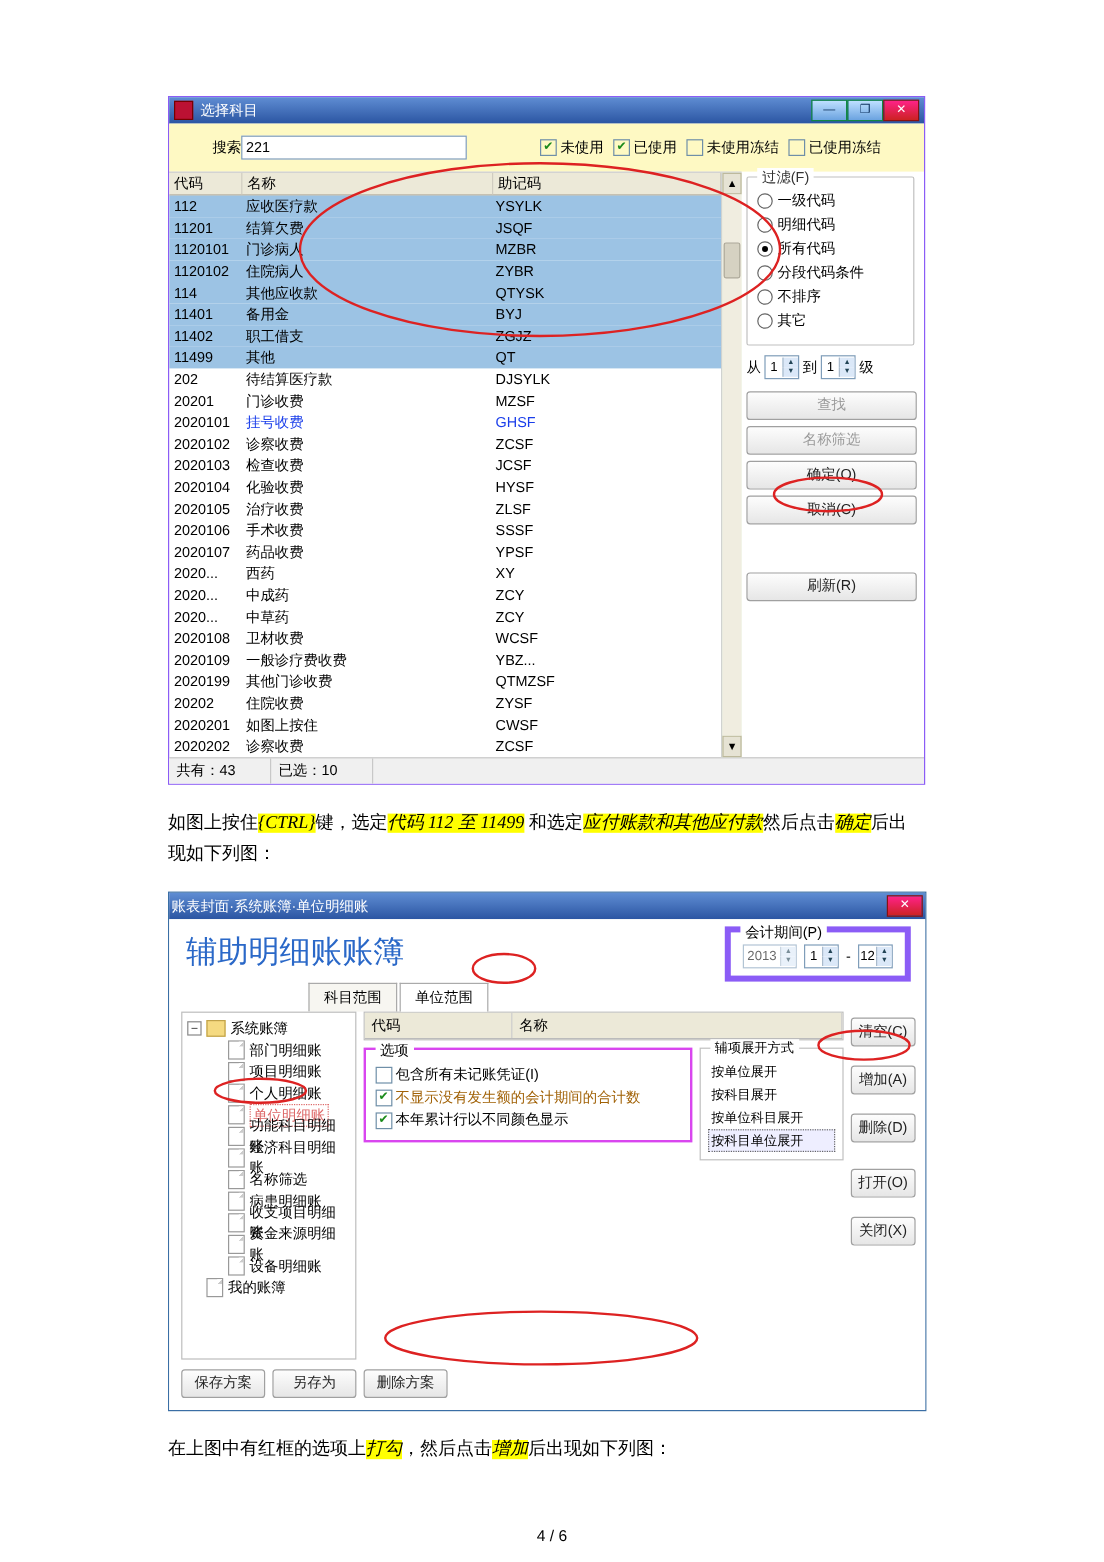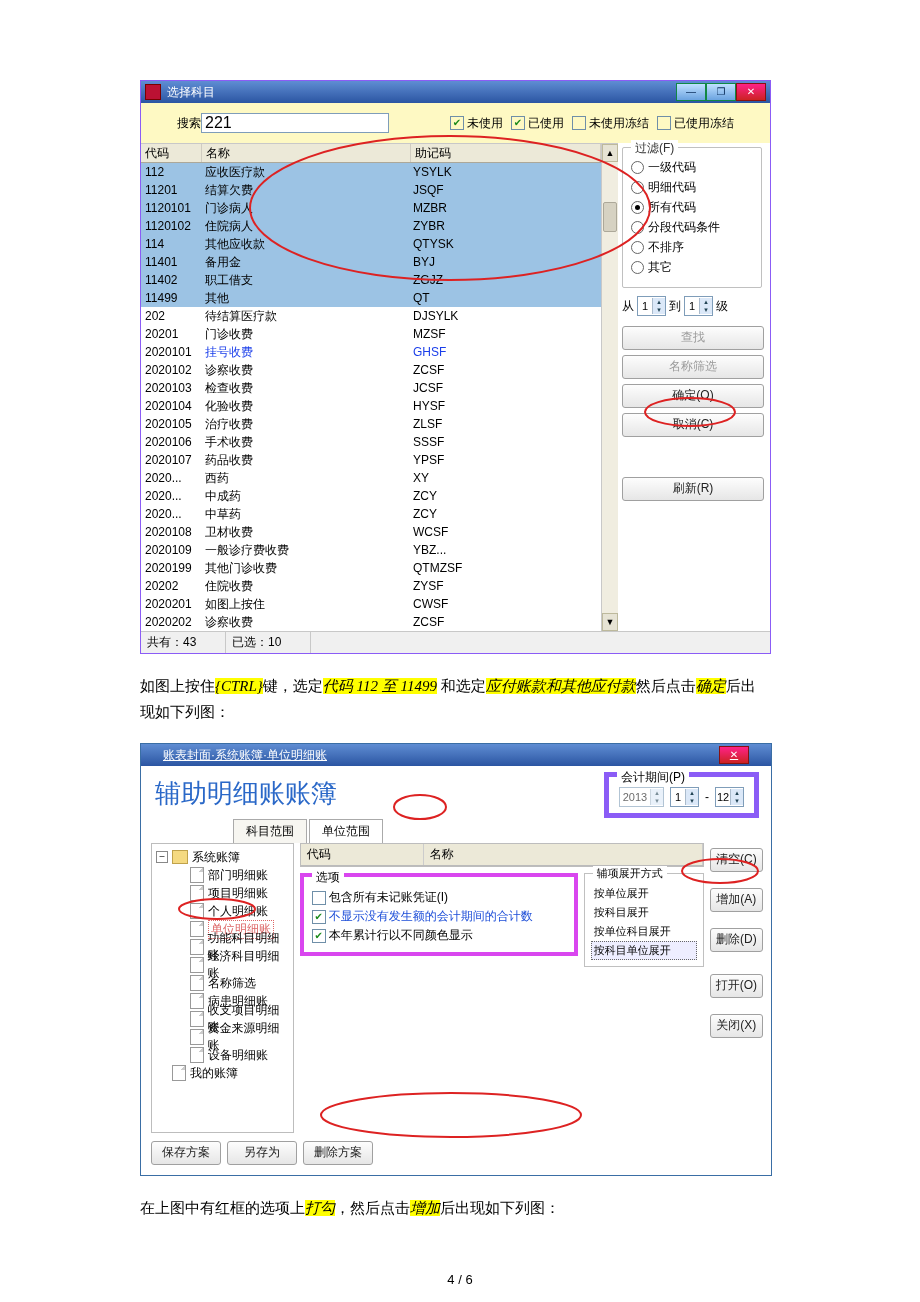--- a/index.html
+++ b/index.html
@@ -5,21 +5,21 @@
   body { margin:0; background:#fff; font-family:"SimSun","Microsoft YaHei",Arial,sans-serif; color:#000; }
   .page { width:920px; margin:0 auto; padding:80px 0 40px; }
   .fig { margin:0 0 20px 140px; position:relative; }
   .win1 { width:629px; border:1px solid #8b5cf6; background:#fff; font-size:12px; }
   .titlebar { height:22px; background:linear-gradient(#5f8dd3,#2b55a2); color:#fff; display:flex; align-items:center; padding:0 4px; }
   .titlebar .ticon { width:14px; height:14px; background:#b13; border:1px solid #700; margin-right:6px; }
   .winbtns { margin-left:auto; display:flex; gap:0; }
   .winbtn { width:28px; height:16px; border:1px solid #184; background:linear-gradient(#bfe0ff,#6ba3e0); color:#0a2d5a; display:flex; align-items:center; justify-content:center; font-size:10px; line-height:1; }
   .winbtn.close { background:linear-gradient(#f28,#c22); color:#fff; border-color:#811; }
   .searchbar { display:flex; align-items:center; gap:0; padding:10px 36px 10px 36px; background:#fef9c3; }
-  .searchbar input[type=text] { width:180px; height:18px; border:1px solid #7f9db9; padding:0 3px; font-size:16px; }
+  .searchbar input[type=text] { width:180px; height:18px; border:1px solid #7f9db9; padding:0 3px; font-size:12px; }
   .chk { display:flex; align-items:center; gap:3px; }
   .chk .box { width:12px; height:12px; border:1px solid #6f8fa8; display:flex; align-items:center; justify-content:center; font-size:10px; line-height:1; }
   .chk .box.g { color:#1a8a1a; }
   .mainrow { display:flex; }
   .listpane { flex:1; border-top:1px solid #c8c8c8; display:flex; }
   .tablewrap { flex:1; overflow:hidden; }
   .thead, .trow { display:flex; }
   .thead { background:#ece9d8; border-bottom:1px solid #aca899; }
   .th, .td { border-right:1px solid #d0ccc0; padding:1px 4px; height:16px; line-height:16px; overflow:hidden; text-overflow:ellipsis; white-space:nowrap; }
   .c-code { width:52px; }
@@ -46,44 +46,44 @@
   .btn { display:block; width:100%; height:22px; margin:5px 0; border:1px solid #a0a0a0; border-radius:3px; background:linear-gradient(#fdfdfd,#e6e6e6); color:#222; font-size:12px; text-align:center; line-height:20px; }
   .btn.dis { color:#9a9a9a; }
   .statusbar { display:flex; border-top:1px solid #c8c8c8; background:#f0f0f0; font-size:12px; }
   .statusbar .cell { border-right:1px solid #c8c8c8; padding:2px 6px; }
   .statusbar .cell:nth-child(1){width:72px;} .statusbar .cell:nth-child(2){width:72px;}
   .statusbar .cell:nth-child(3){flex:1;}
   .instr { margin:18px 0 18px 140px; width:630px; font-size:15px; line-height:1.7; font-family:"SimSun",serif; }
   .hl { background:#ffff00;font-style:italic; }
 
   .win2 { width:630px; border:1px solid #3a6ea5; background:#f2f2ef; font-size:12px; position:relative; }
-  .titlebar2 { height:22px; background:linear-gradient(#5f8dd3,#2b55a2); color:#fff; display:flex; align-items:center; padding:0 22px;text-decoration:underline; }
+  .titlebar2 { height:22px; background:linear-gradient(#5f8dd3,#2b55a2); color:#fff; display:flex; align-items:center; padding:0 2px; }
   .body2 { background:#fff; padding:8px 10px 10px; position:relative; }
   .htitle { color:#2a68c8; font-size:26px; font-family:"SimHei","Microsoft YaHei",sans-serif; margin:2px 0 8px 4px; }
   .periodbox { position:absolute; right:12px; top:6px; border:5px solid #8b5cf6; padding:10px 10px 6px; display:flex; gap:6px; align-items:center; }
   .periodbox .legend { position:absolute; top:-8px; left:8px; background:#fff; padding:0 4px; }
-  .tabs { display:flex; margin-left:82px; }
+  .tabs { display:flex; margin-left:106px; }
   .tab { padding:3px 12px; border:1px solid #aaa; border-bottom:none; background:#f7f6f1; margin-right:2px; }
   .tab.active { background:#fff; position:relative; z-index:2; }
   .row2 { display:flex; gap:6px; align-items:flex-start; }
   .tree { width:176px; height:280px; border:1px solid #bdbdbd; background:#fff; overflow:hidden; padding:4px; }
   .tree .tn { display:flex; align-items:center; gap:4px; height:18px; }
   .tree .expander { width:10px; height:10px; border:1px solid #888; font-size:9px; line-height:9px; text-align:center; }
   .tree .fld { width:14px; height:12px; background:#f5da81; border:1px solid #c0a24a; }
   .tree .pg { width:12px; height:14px; border:1px solid #999; background:#fff; position:relative; }
   .tree .pg:before { content:""; position:absolute; top:0; right:0; width:4px; height:4px; background:linear-gradient(135deg,#fff 50%,#ccc 50%); }
   .ind1 { margin-left:16px; } .ind2 { margin-left:34px; }
   .gridarea { flex:1; border:1px solid #bdbdbd; background:#fff; height:232px; }
   .ghead { display:flex; background:#ece9d8; border-bottom:1px solid #bbb; }
   .ghead .gh { padding:2px 6px; border-right:1px solid #ccc; }
   .ghead .gh:first-child{width:110px;} .ghead .gh:last-child{flex:1;}
   .rightbtns { width:68px; display:flex; flex-direction:column; gap:6px; }
   .rightbtns .btn { height:22px; }
   .lowrow { display:flex; gap:6px; margin-top:6px; align-items:flex-start; }
-  .optgrp { border:4px solid #d946ef; padding:10px 8px 6px; position:relative; width:254px; }
+  .optgrp { border:2px solid #d946ef; padding:10px 8px 6px; position:relative; width:254px; }
   .optgrp .legend, .auxgrp .legend { position:absolute; top:-8px; left:8px; background:#fff; padding:0 4px; }
   .optgrp .chk { margin:2px 0; }
   .auxgrp { border:1px solid #c0c0c0; padding:10px 6px 6px; width:106px; position:relative; font-size:11px; }
   .auxgrp .it { padding:1px 2px; border:1px solid transparent; }
   .auxgrp .it.sel { border:1px dotted #666; background:#eef; }
   .schemesrow { display:flex; gap:6px; margin-top:8px; }
   .schemesrow .btn { width:68px; margin:0; }
   .footer { text-align:center; margin-top:50px; font-size:13px; }
   svg.ann { position:absolute; left:0; top:0; pointer-events:none; }
 </style>
@@ -464,21 +464,21 @@
             </div>
             <div class="lowrow">
               <div class="optgrp">
                 <span class="legend">选项</span>
                 <div class="chk">
                     <span class="box"></span>
                     <span>包含所有未记账凭证(I)</span>
                   </div>
                 <div class="chk">
                     <span class="box g">✔</span>
-                    <span style="color:#1d4ed8">不显示没有发生额的会计期间的合计数</span>
+                    <span style="color:#a16207">不显示没有发生额的会计期间的合计数</span>
                   </div>
                 <div class="chk">
                     <span class="box g">✔</span>
                     <span>本年累计行以不同颜色显示</span>
                   </div>
               </div>
               <div class="auxgrp">
                 <span class="legend">辅项展开方式</span>
                 <div id="aux-items">
                     <div class="it">按单位展开</div>

